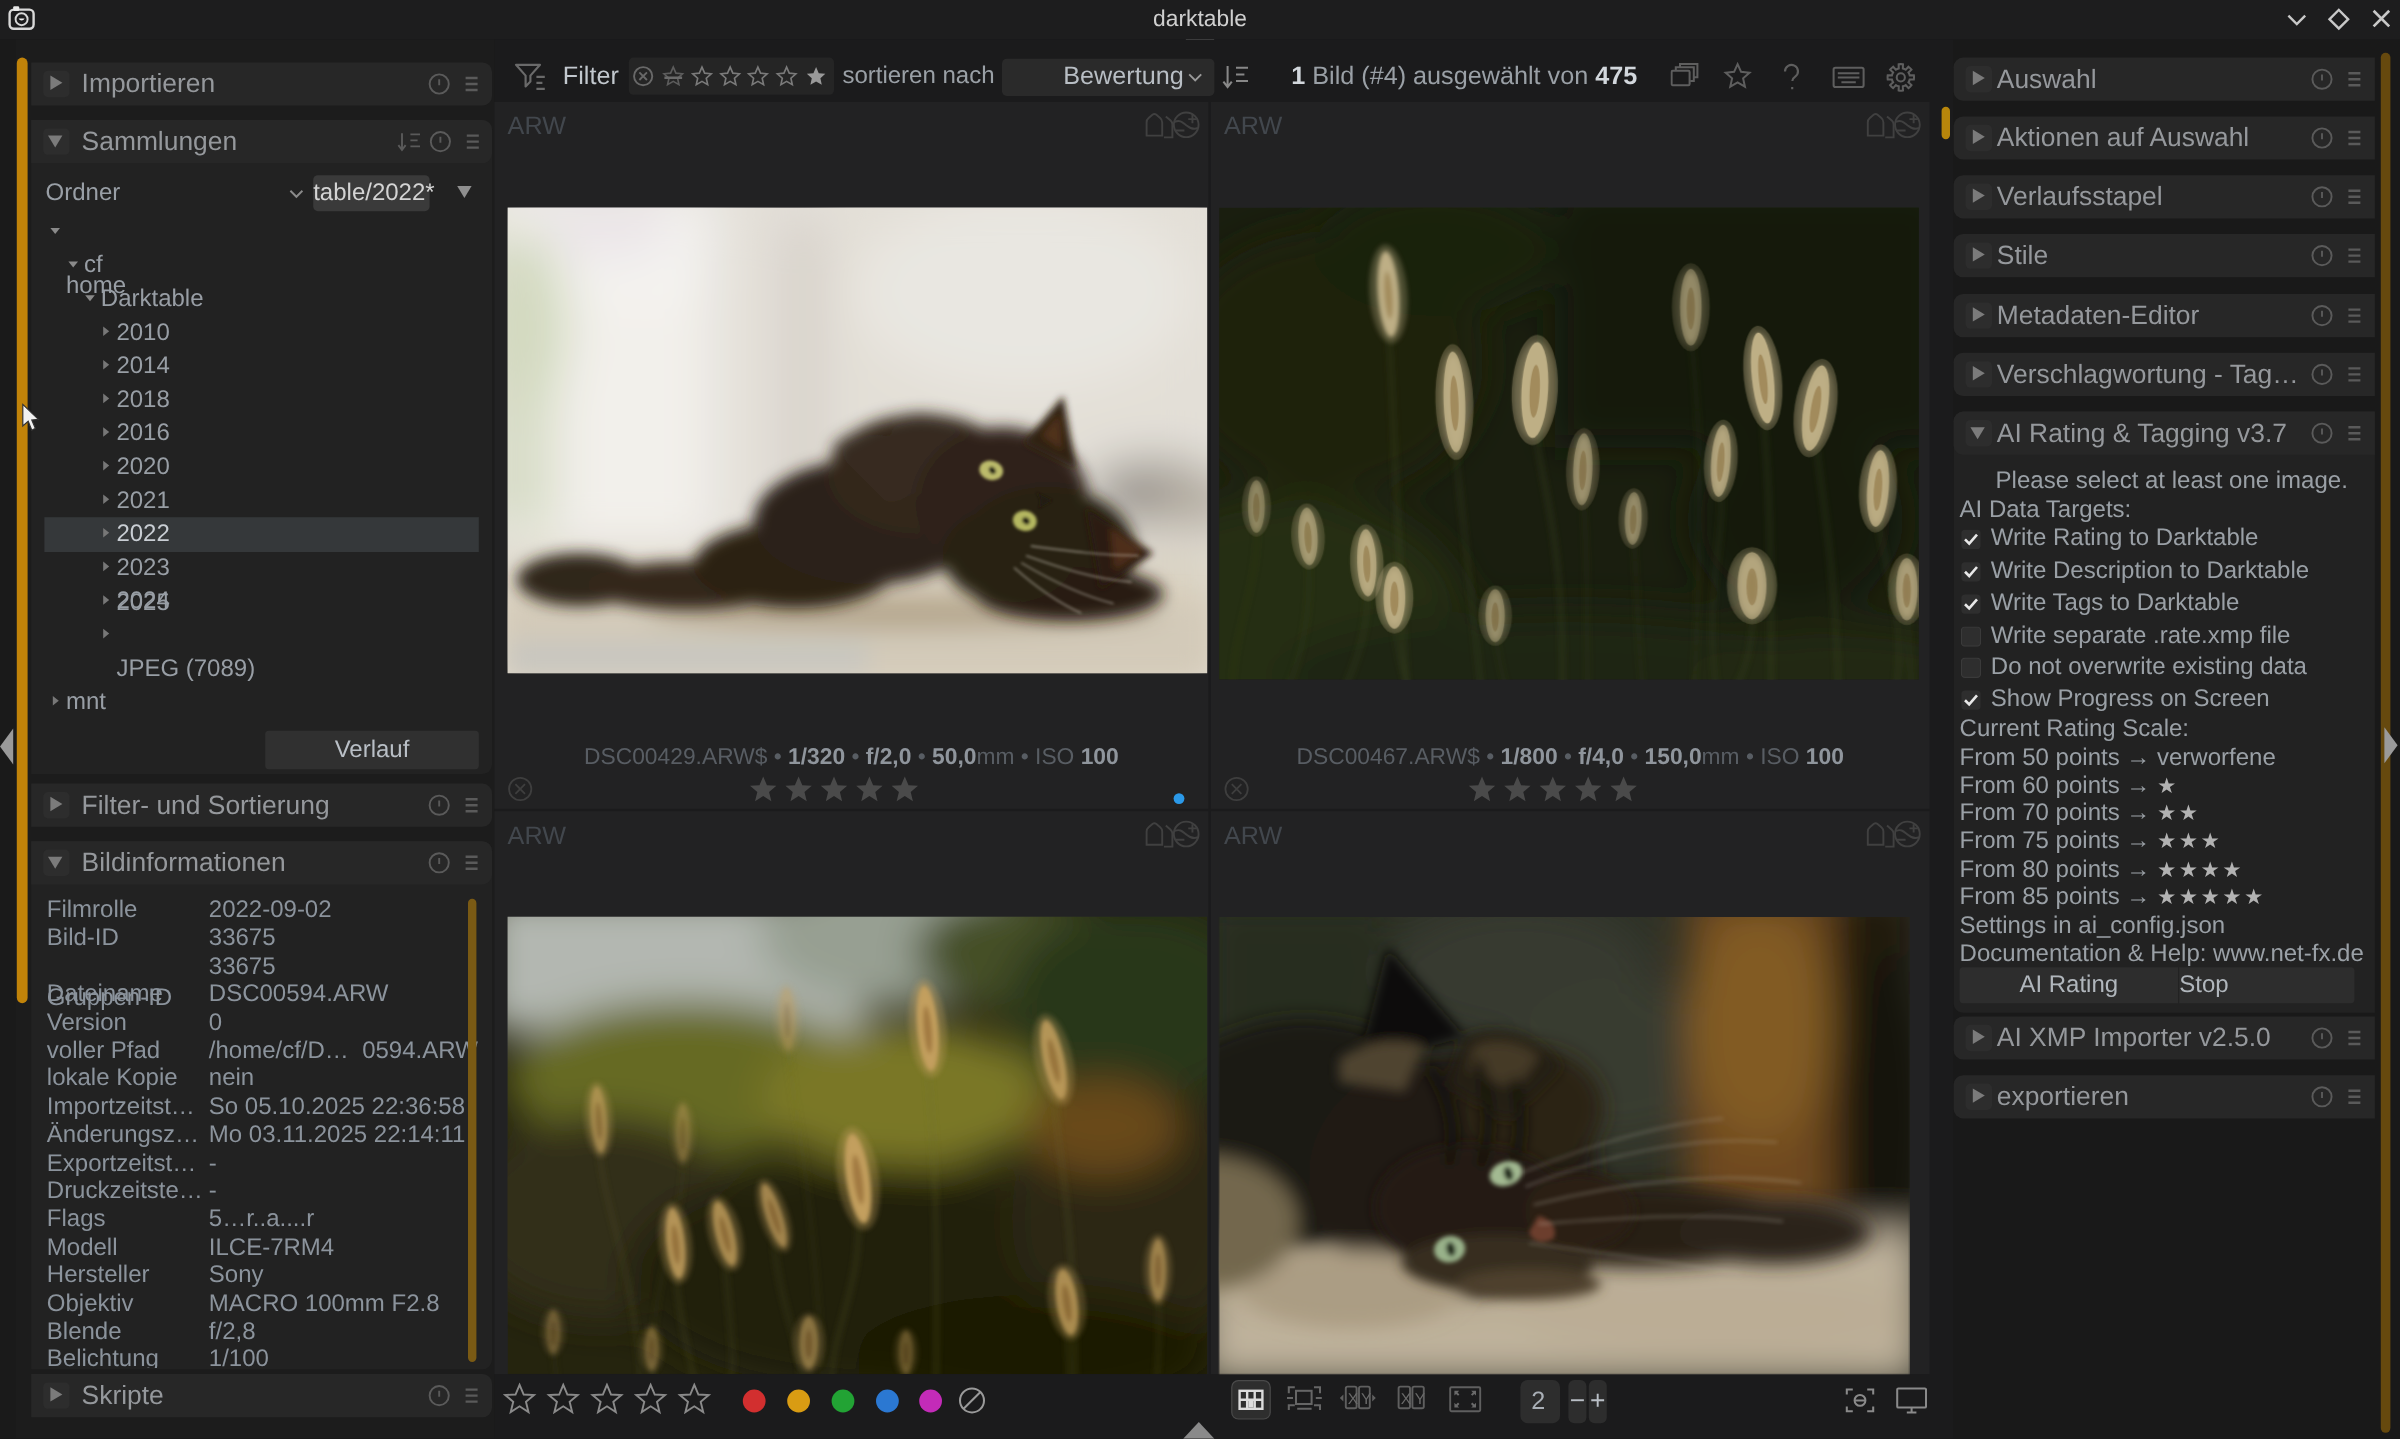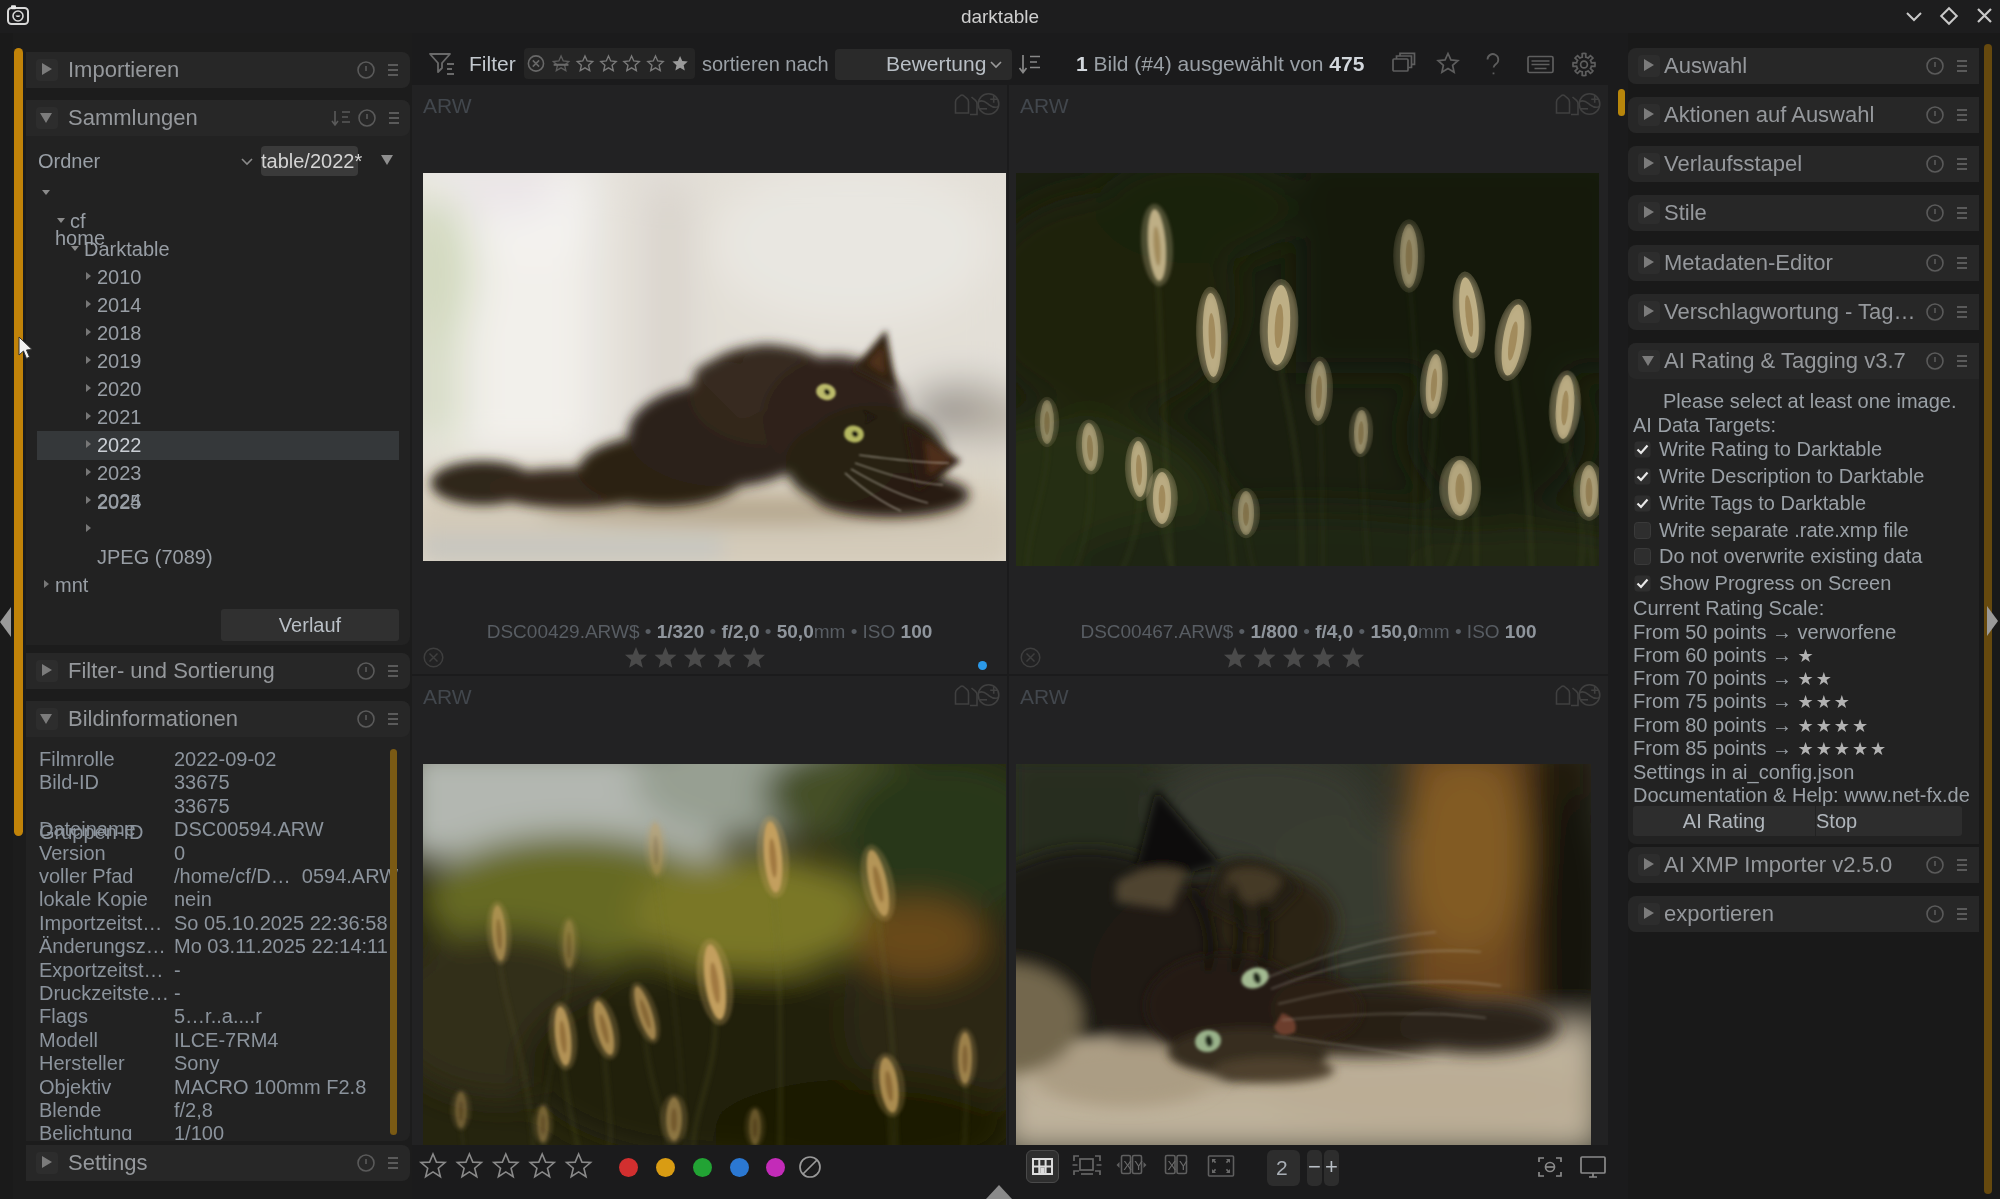--- a/index.html
+++ b/index.html
@@ -82,21 +82,21 @@
         <div class="abs" style="left:70px;top:207px;height:29px;line-height:29px;font-size:20px;color:#989ea5;white-space:nowrap;">cf</div>
     <span style="position:absolute;left:71px;top:246px;width:0;height:0;border-top:5px solid #8a8a8a;border-left:4px solid transparent;border-right:4px solid transparent;"></span>
         <div class="abs" style="left:84px;top:235px;height:29px;line-height:29px;font-size:20px;color:#989ea5;white-space:nowrap;">Darktable</div>
     <span style="position:absolute;left:86px;top:272px;width:0;height:0;border-left:5px solid #777;border-top:4px solid transparent;border-bottom:4px solid transparent;"></span>
         <div class="abs" style="left:97px;top:263px;height:29px;line-height:29px;font-size:20px;color:#989ea5;white-space:nowrap;">2010</div>
     <span style="position:absolute;left:86px;top:300px;width:0;height:0;border-left:5px solid #777;border-top:4px solid transparent;border-bottom:4px solid transparent;"></span>
         <div class="abs" style="left:97px;top:291px;height:29px;line-height:29px;font-size:20px;color:#989ea5;white-space:nowrap;">2014</div>
     <span style="position:absolute;left:86px;top:328px;width:0;height:0;border-left:5px solid #777;border-top:4px solid transparent;border-bottom:4px solid transparent;"></span>
         <div class="abs" style="left:97px;top:319px;height:29px;line-height:29px;font-size:20px;color:#989ea5;white-space:nowrap;">2018</div>
     <span style="position:absolute;left:86px;top:356px;width:0;height:0;border-left:5px solid #777;border-top:4px solid transparent;border-bottom:4px solid transparent;"></span>
-        <div class="abs" style="left:97px;top:347px;height:29px;line-height:29px;font-size:20px;color:#989ea5;white-space:nowrap;">2019</div>
+        <div class="abs" style="left:97px;top:347px;height:29px;line-height:29px;font-size:20px;color:#989ea5;white-space:nowrap;">2016</div>
     <span style="position:absolute;left:86px;top:384px;width:0;height:0;border-left:5px solid #777;border-top:4px solid transparent;border-bottom:4px solid transparent;"></span>
         <div class="abs" style="left:97px;top:375px;height:29px;line-height:29px;font-size:20px;color:#989ea5;white-space:nowrap;">2020</div>
     <span style="position:absolute;left:86px;top:412px;width:0;height:0;border-left:5px solid #777;border-top:4px solid transparent;border-bottom:4px solid transparent;"></span>
         <div class="abs" style="left:97px;top:403px;height:29px;line-height:29px;font-size:20px;color:#989ea5;white-space:nowrap;">2021</div>
     <span style="position:absolute;left:86px;top:440px;width:0;height:0;border-left:5px solid #777;border-top:4px solid transparent;border-bottom:4px solid transparent;"></span>
         <div class="abs" style="left:97px;top:431px;height:29px;line-height:29px;font-size:20px;color:#c9ced4;white-space:nowrap;">2022</div>
     <span style="position:absolute;left:86px;top:468px;width:0;height:0;border-left:5px solid #777;border-top:4px solid transparent;border-bottom:4px solid transparent;"></span>
         <div class="abs" style="left:97px;top:459px;height:29px;line-height:29px;font-size:20px;color:#989ea5;white-space:nowrap;">2023</div>
     <span style="position:absolute;left:86px;top:496px;width:0;height:0;border-left:5px solid #777;border-top:4px solid transparent;border-bottom:4px solid transparent;"></span>
         <div class="abs" style="left:97px;top:487px;height:29px;line-height:29px;font-size:20px;color:#989ea5;white-space:nowrap;">2024</div>
@@ -163,21 +163,21 @@
     <div class="mlabel" style="top:1110px;text-align:right;">Blende</div>
         <div class="mval" style="top:1110px;">f/2,8</div>
     <div class="mlabel" style="top:1133px;">Belichtung</div>
         <div class="mval" style="top:1133px;">1/100</div>
       </div>
     <div class="abs" style="left:390px;top:749px;width:7px;height:386px;background:#7a5a14;border-radius:4px;"></div>
 
     <div class="hdrbox" style="left:26px;top:1145px;width:384px;height:36px;"></div>
     <div class="icbox" style="left:36px;top:1152px;"></div>
     <div class="abs tri-r" style="left:42px;top:1156px;"></div>
-    <div class="hdrtxt" style="left:68px;top:1163px;">Settings</div>
+    <div class="hdrtxt" style="left:68px;top:1163px;">Skripte</div>
     <svg class="abs" style="left:355px;top:1152px" width="46" height="22" viewBox="0 0 46 22">
       <circle cx="11" cy="11" r="8" fill="none" stroke="#5a5a5a" stroke-width="1.6"></circle>
       <path d="M11 7 v5" stroke="#5a5a5a" stroke-width="1.6"></path>
       <path d="M33 6 h10 M33 11 h10 M33 16 h10" stroke="#5a5a5a" stroke-width="2"></path>
     </svg>
   </div>
 
   <div class="abs" style="left:14px;top:48px;width:9px;height:788px;background:#c18309;border-radius:5px;"></div>
   <svg class="abs" style="left:17px;top:336px" width="18" height="26" viewBox="0 0 18 26">
     <path d="M2 1 L2 19 L6.5 15 L9.5 22.5 L12.5 21 L9.5 14 L15 13.5 Z" fill="#f2f2f2" stroke="#333" stroke-width="1"></path>

